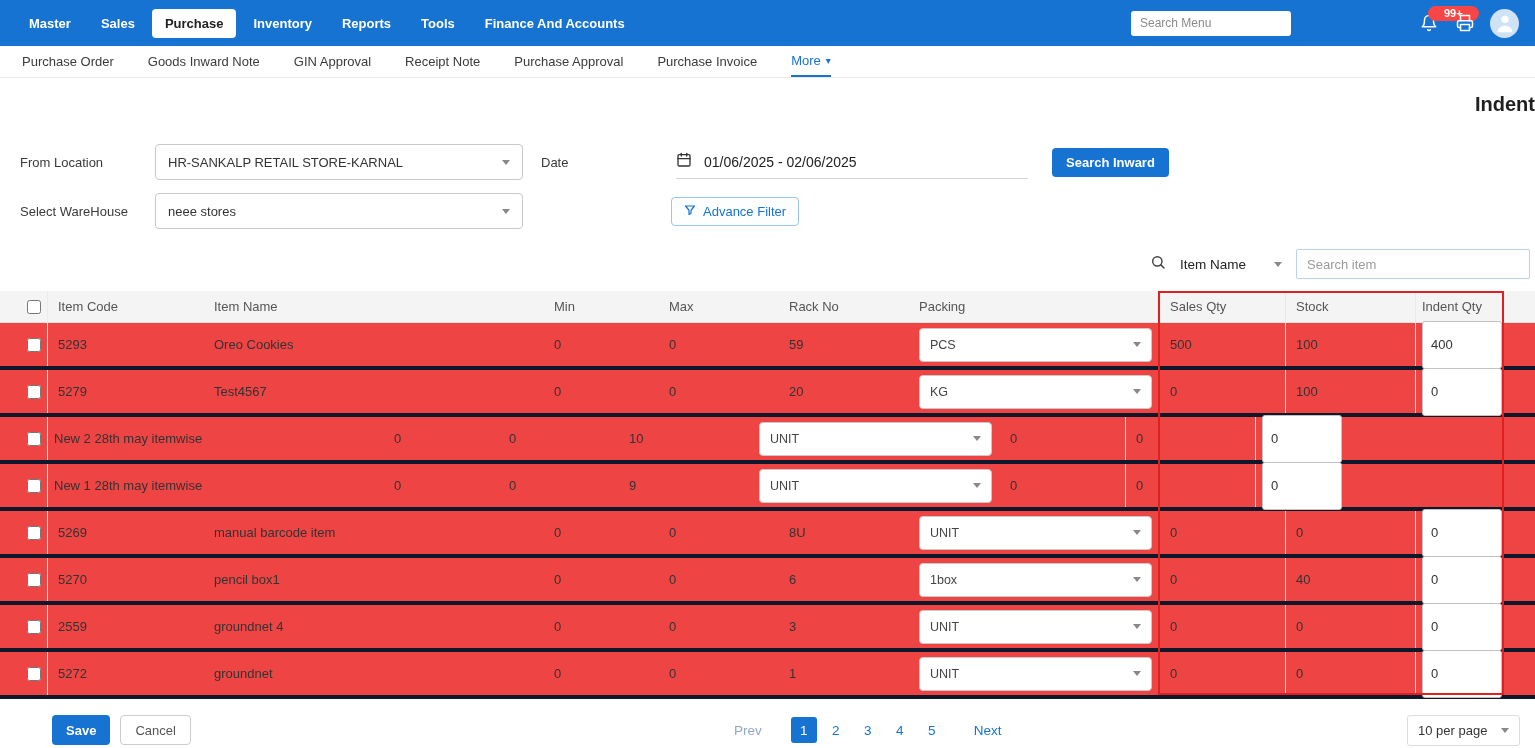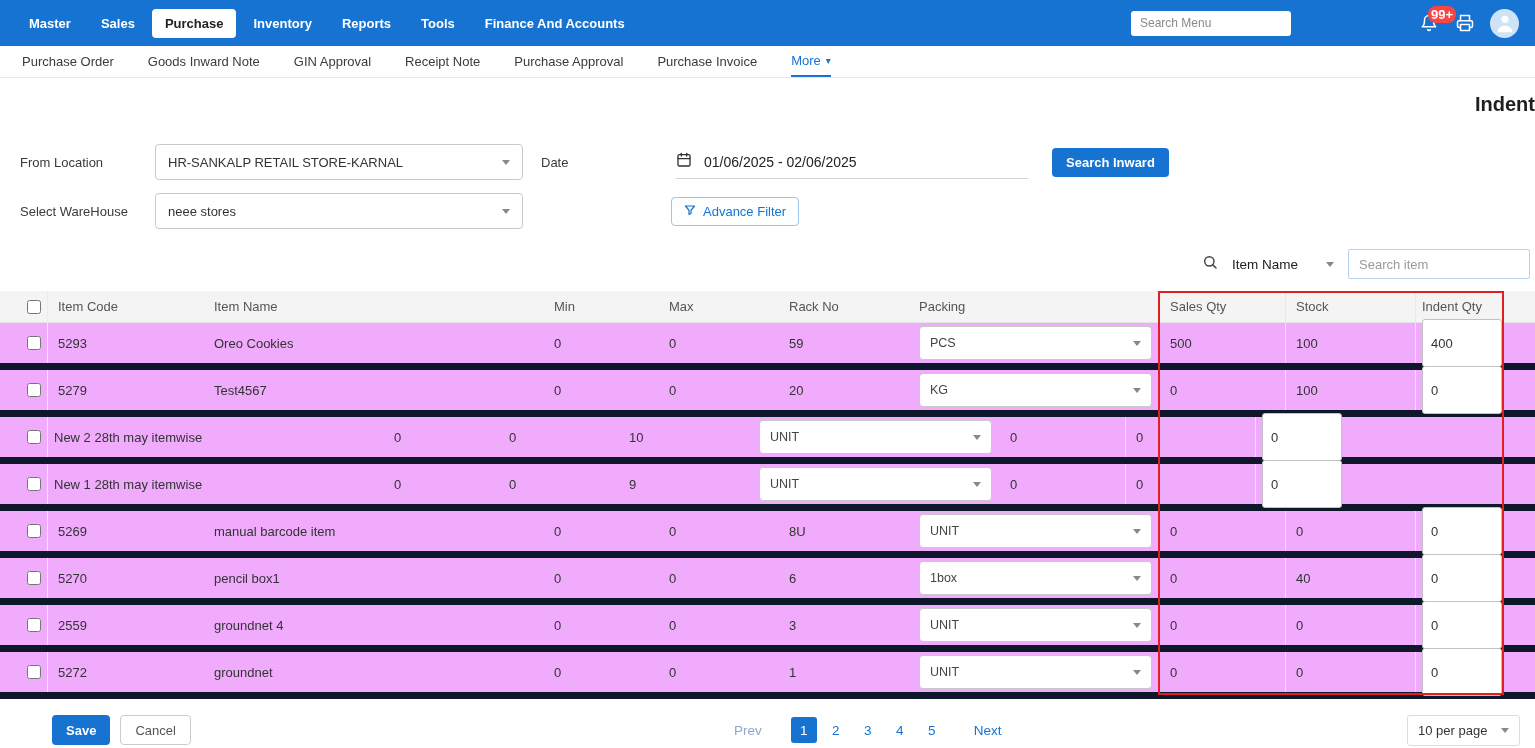--- a/index.html
+++ b/index.html
@@ -15,21 +15,21 @@
   }
   
   .topnav{height:46px;background:var(--accent);display:flex;align-items:center;padding:0 16px;}
   .nav-items{display:flex;align-items:center;gap:4px;}
   .nav-item{color:#fff;font-size:13px;font-weight:700;padding:7px 13px;border-radius:4px;cursor:pointer;white-space:nowrap;}
   .nav-item.active{background:#fff;color:#222;}
   .nav-search{margin-left:auto;margin-right:112px;width:160px;height:25px;border:none;border-radius:3px;padding:0 9px;font-size:12px;color:#333;outline:none;}
   .nav-search::placeholder{color:#8a8a8a;}
   .icon-wrap{position:relative;margin-left:16px;width:20px;height:20px;display:flex;align-items:center;justify-content:center;cursor:pointer;flex:none;}
   .icon-wrap svg{width:18px;height:18px;display:block;}
-  .badge{position:absolute;top:-7px;left:9px;background:var(--badge-red);color:#fff;font-size:13px;font-weight:bold;padding:2px 3px;border-radius:8px;line-height:1;}
+  .badge{position:absolute;top:-7px;left:9px;background:var(--badge-red);color:#fff;font-size:11px;font-weight:bold;padding:2px 16px;border-radius:8px;line-height:1;}
   .avatar{margin-left:15px;width:29px;height:29px;border-radius:50%;background:#cfe3f7;display:flex;align-items:center;justify-content:center;cursor:pointer;overflow:hidden;flex:none;}
   .avatar svg{width:22px;height:22px;margin-top:4px;}
   
   .subnav{height:32px;display:flex;align-items:stretch;gap:34px;padding:0 22px;border-bottom:1px solid #e9e9e9;background:#fff;}
   .subnav-item{font-size:13px;color:#3b3b3b;font-weight:500;display:flex;align-items:center;cursor:pointer;white-space:nowrap;}
   .subnav-item.active-more{color:var(--accent);border-bottom:2px solid var(--accent);}
   .caret-sm{margin-left:5px;font-size:10px;}
   
   .page-title{margin:15px 0 0 20px;font-size:20px;font-weight:700;color:#1f1f1f;text-align:right;}
   
@@ -41,25 +41,25 @@
   .date-label{margin-left:18px;}
   .date-field{width:352px;height:34px;border-bottom:1px solid #d5d5d5;display:flex;align-items:center;gap:12px;font-size:14px;color:#222;cursor:pointer;flex:none;}
   .date-field svg{width:16px;height:16px;}
   .btn-primary{margin-left:24px;background:var(--accent);color:#fff;border:none;border-radius:4px;height:29px;padding:0 14px;font-size:13px;font-weight:600;cursor:pointer;font-family:inherit;}
   .btn-outline{margin-left:148px;display:flex;align-items:center;gap:7px;height:29px;padding:0 12px;border:1px solid #9cc4ee;border-radius:4px;background:#fdfefe;color:var(--accent);font-size:13px;cursor:pointer;font-family:inherit;}
   .btn-outline svg{width:12px;height:12px;}
   
   .item-search-row{margin-top:20px;display:flex;justify-content:flex-end;align-items:center;gap:14px;height:30px;padding-right:5px;}
   .item-search-row svg{width:16px;height:16px;}
   .field-select{display:flex;align-items:center;gap:28px;font-size:13.5px;color:#222;cursor:pointer;}
-  .item-search-input{width:182px;height:30px;border:1px solid #b9d2ee;border-radius:2px;padding:0 10px;font-size:13px;color:#0c4a6e;outline:none;}
+  .item-search-input{width:234px;height:30px;border:1px solid #b9d2ee;border-radius:2px;padding:0 10px;font-size:13px;color:#0c4a6e;outline:none;}
   .item-search-input::placeholder{color:#9a9a9a;}
   
   .table-wrap{position:relative;margin-top:12px;}
-  .trow{display:flex;align-items:center;border-bottom:7px solid #0f172a;height:47px;padding-left:20px;background:#f0abfc;}
+  .trow{display:flex;align-items:center;border-bottom:4px solid #0f172a;height:47px;padding-left:20px;background:#ef4444;}
   .trow.thead{background:#f4f4f4;height:32px;border-bottom:1px solid #e4e4e4;}
   .cell{display:flex;align-items:center;height:100%;font-size:13px;color:#333;padding:0 8px 0 6px;}
   .th{color:#555;}
   .c-check{width:28px;justify-content:center;padding:0;border-right:1px solid #ececec;}
   .c-check input{width:14px;height:14px;cursor:pointer;margin:0;}
   .c-code{width:160px;padding-left:10px;}
   .c-name{width:340px;}
   .c-min{width:115px;}
   .c-max{width:120px;}
   .c-rack{width:130px;}

